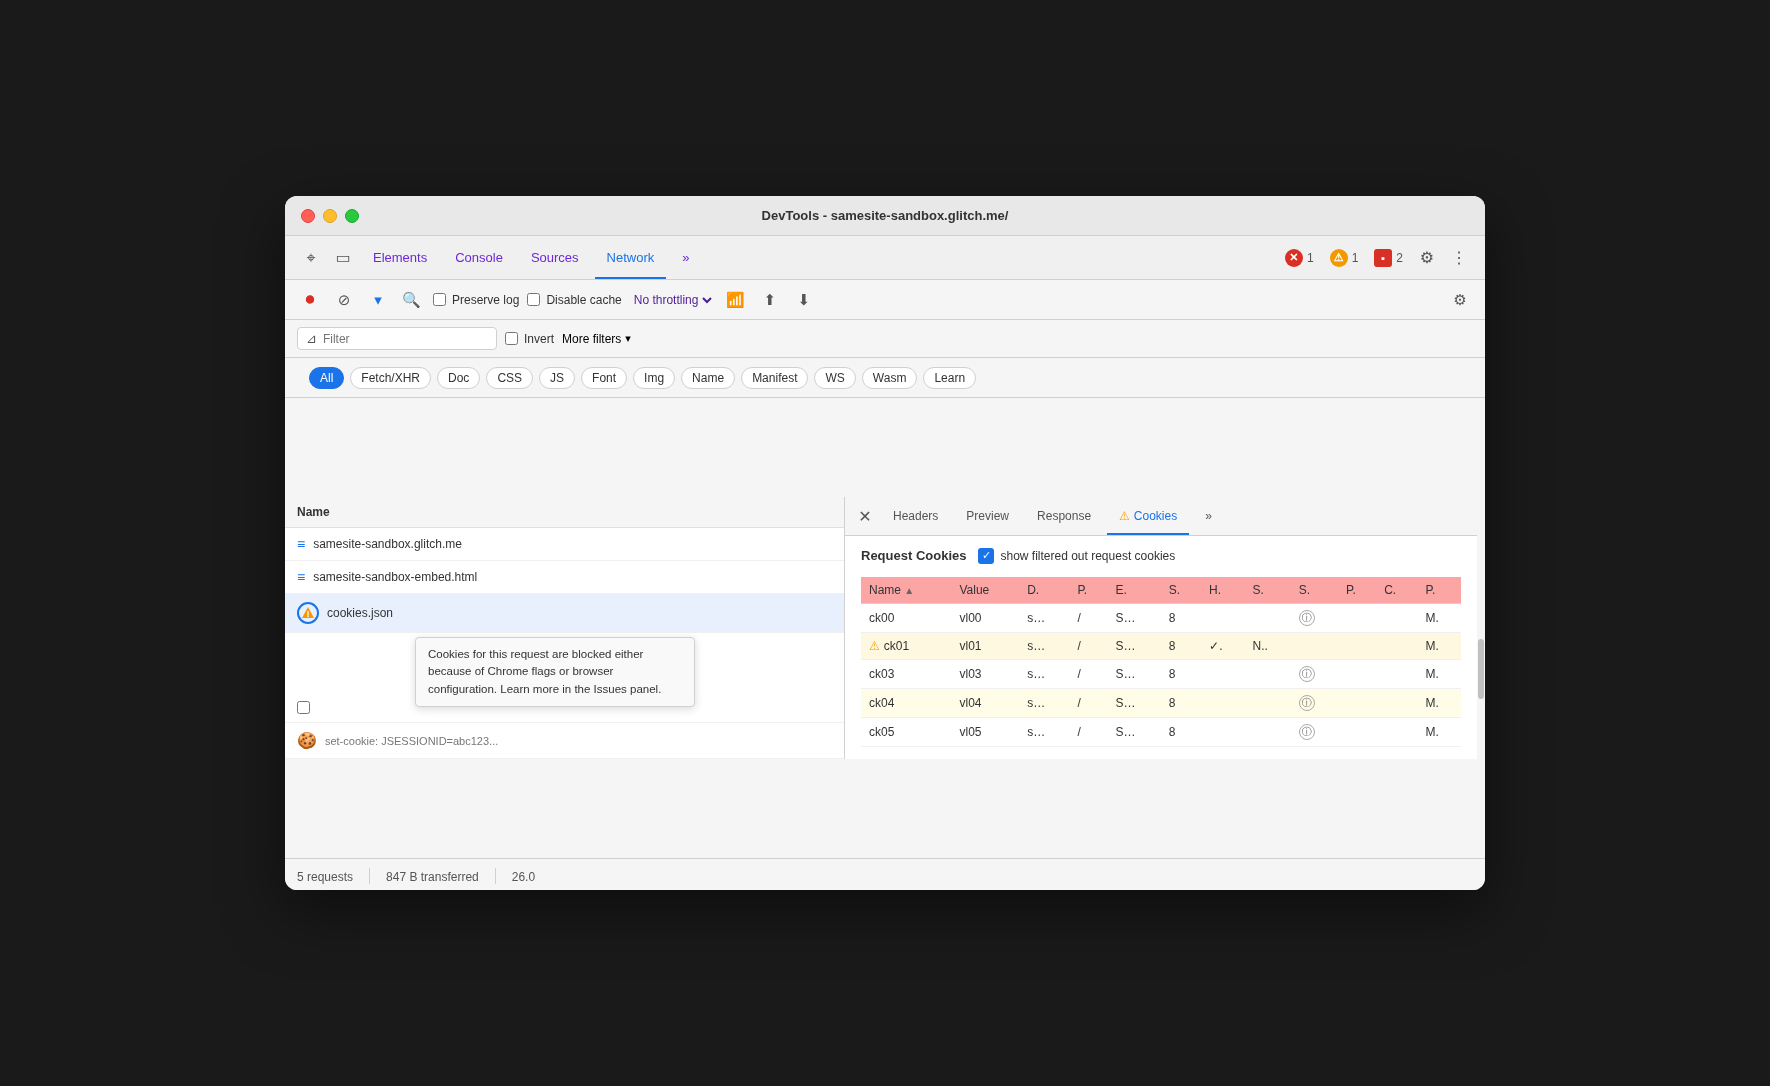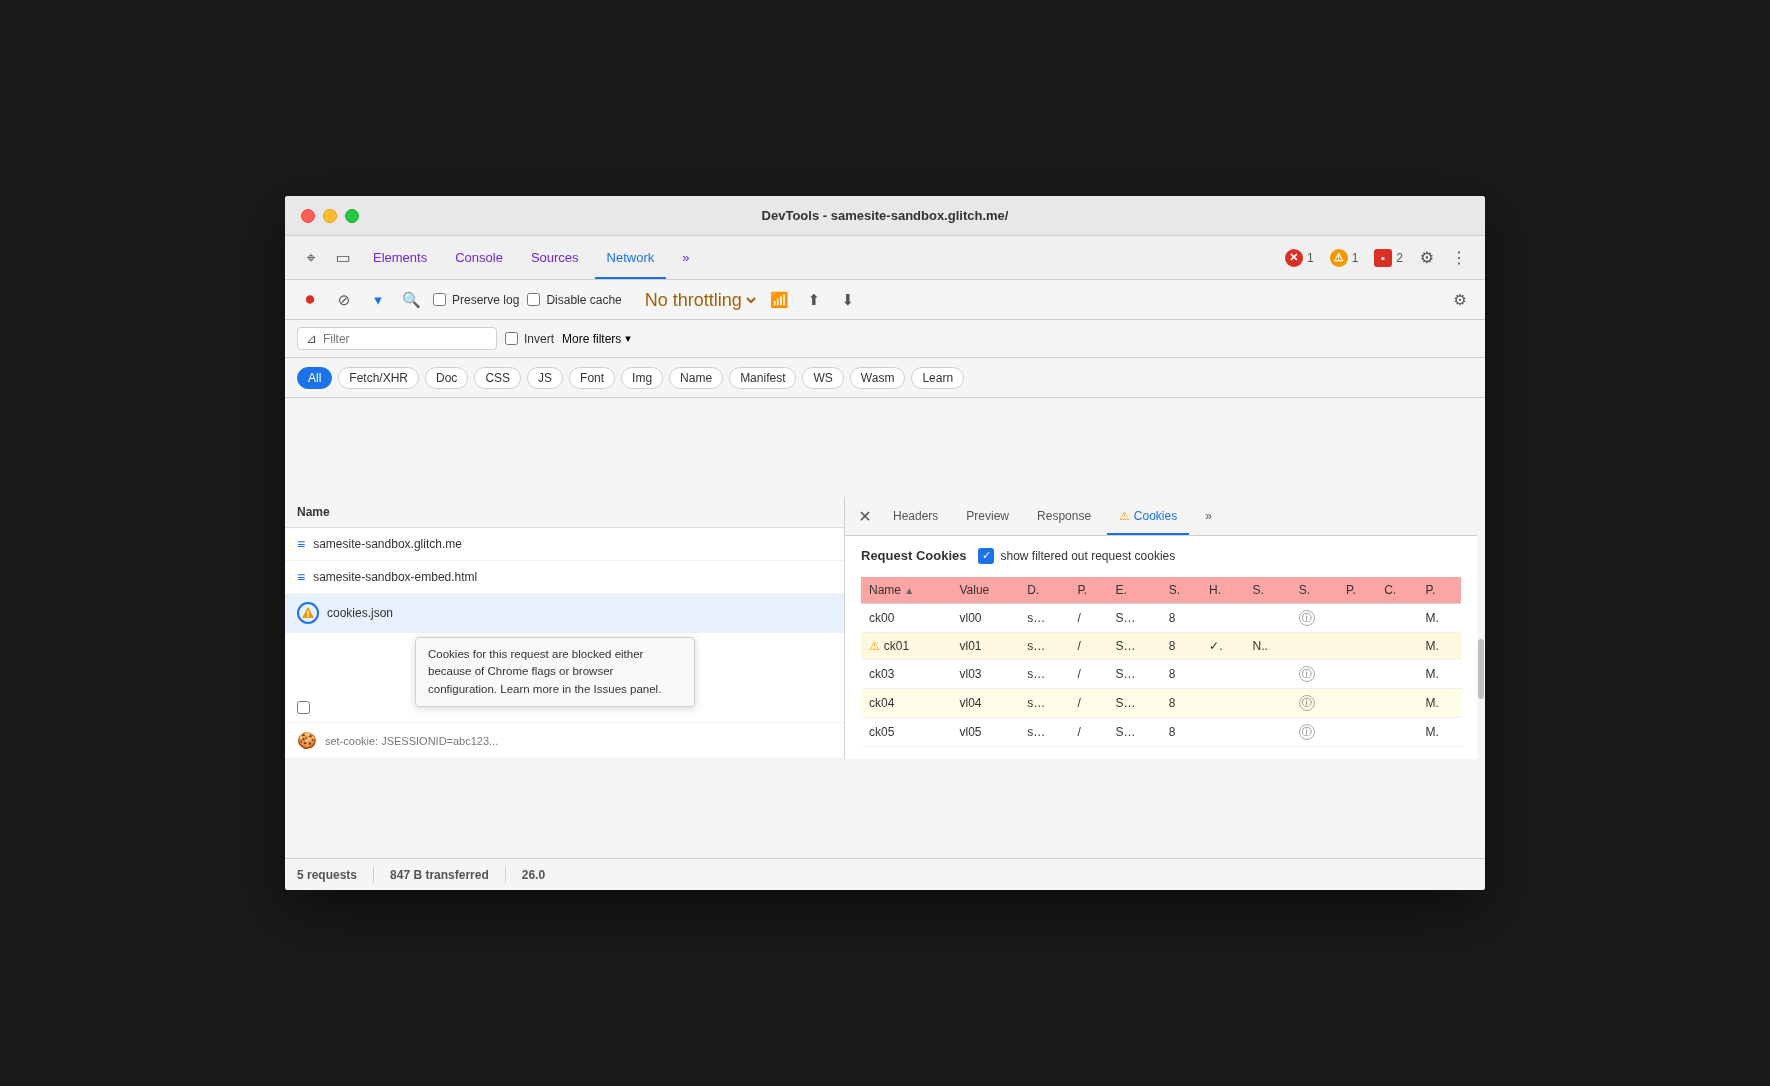--- a/index.html
+++ b/index.html
@@ -7,21 +7,21 @@
       background: #1a1a1a;
       display: flex;
       justify-content: center;
       align-items: center;
       min-height: 100vh;
       font-family: -apple-system, BlinkMacSystemFont, 'Segoe UI', sans-serif;
     }
     .window {
       width: 1200px;
       background: #f5f5f5;
-      border-radius: 3px;
+      border-radius: 12px;
       box-shadow: 0 20px 60px rgba(0,0,0,0.5);
       overflow: hidden;
     }
     .titlebar {
       background: #e8e8e8;
       height: 40px;
       display: flex;
       align-items: center;
       padding: 0 16px;
       border-bottom: 1px solid #d0d0d0;
@@ -137,26 +137,25 @@
     .checkbox-label {
       display: flex;
       align-items: center;
       gap: 6px;
       font-size: 12px;
       color: #333;
       cursor: pointer;
     }
     .checkbox-label input { cursor: pointer; }
     .throttle-select {
-      font-size: 18px;
+      font-size: 12px;
       border: none;
       background: transparent;
-      color: #a16207;
-      cursor: pointer;
-      margin-left: 11px;
+      color: #4c1d95;
+      cursor: pointer;
     }
     .filter-toolbar {
       background: #f5f5f5;
       border-bottom: 1px solid #d0d0d0;
       padding: 6px 12px;
       display: flex;
       align-items: center;
       gap: 8px;
       height: 38px;
     }
@@ -174,21 +173,21 @@
       border: none;
       outline: none;
       font-size: 12px;
       color: #333;
       background: transparent;
       width: 150px;
     }
     .type-filters {
       background: #f5f5f5;
       border-bottom: 1px solid #d0d0d0;
-      padding: 6px 12px;
+      padding: 6px 24px;
       display: flex;
       align-items: center;
       gap: 6px;
       height: 40px;
     }
     .type-btn {
       padding: 3px 10px;
       border-radius: 12px;
       font-size: 12px;
       cursor: pointer;
@@ -383,26 +382,25 @@
       font-size: 10px;
       color: #666;
       cursor: pointer;
     }
     .sort-arrow { font-size: 10px; color: #666; }
     .status-bar {
       background: #f5f5f5;
       border-top: 1px solid #d0d0d0;
       padding: 6px 12px;
       display: flex;
-      align-items: center;
+      align-items: flex-end;
       gap: 16px;
       font-size: 12px;
       color: #555;
       height: 32px;
-      font-weight: bold;
     }
     .status-divider {
       width: 1px;
       height: 16px;
       background: #d0d0d0;
     }
     .scrollbar-area {
       width: 8px;
       background: #f0f0f0;
       position: relative;

